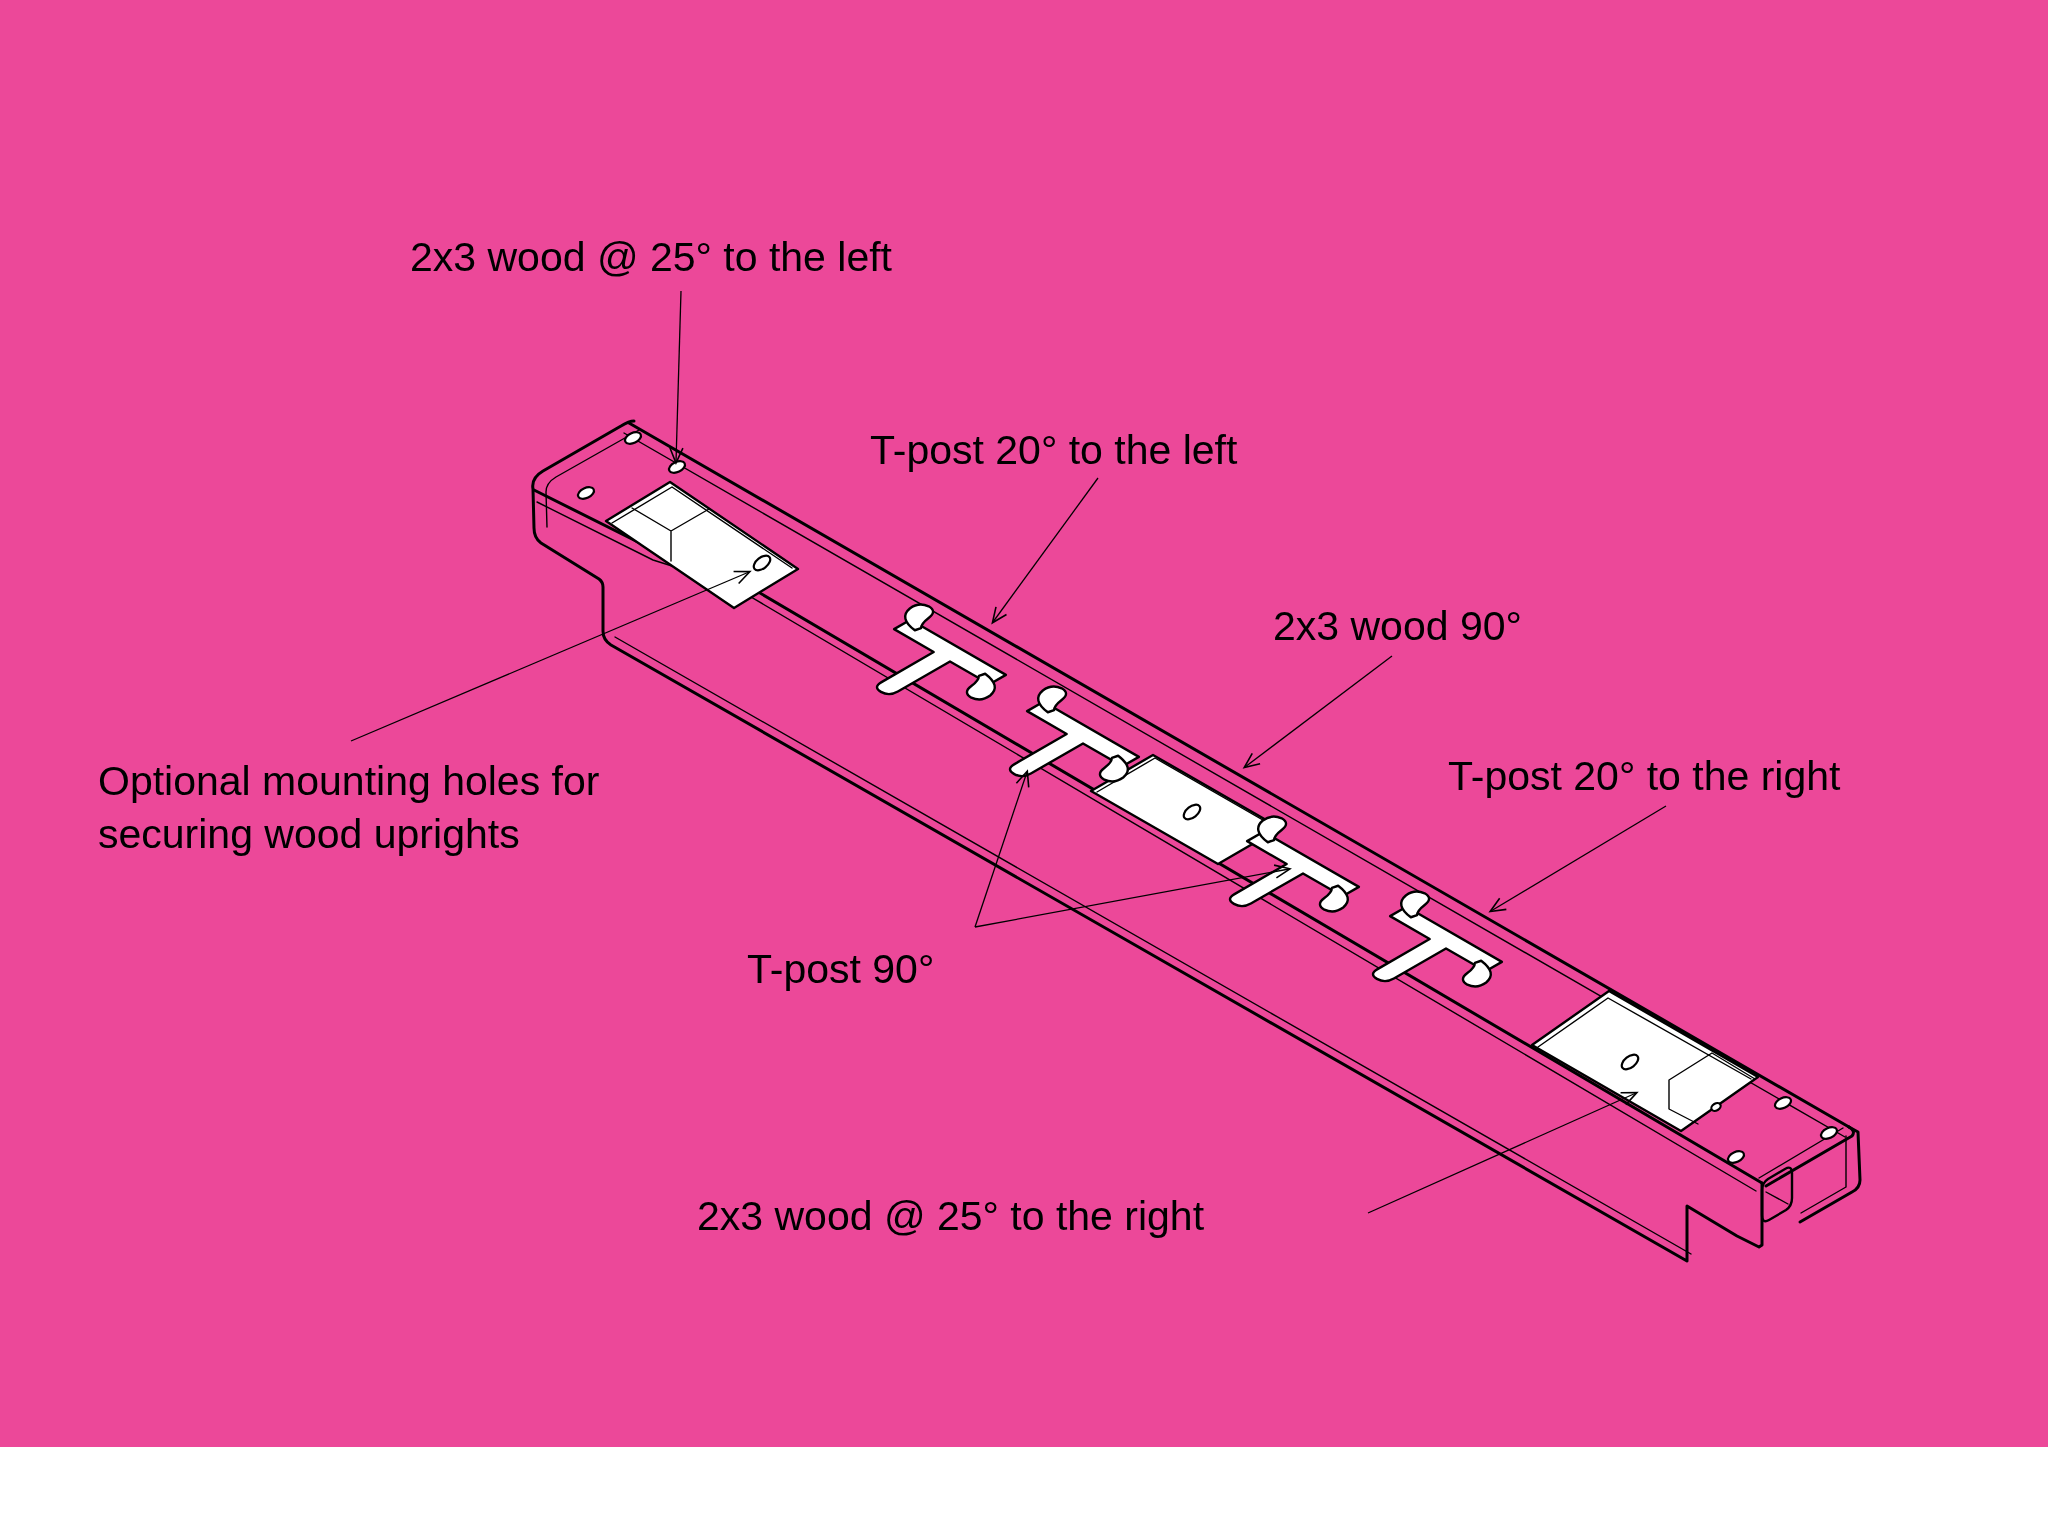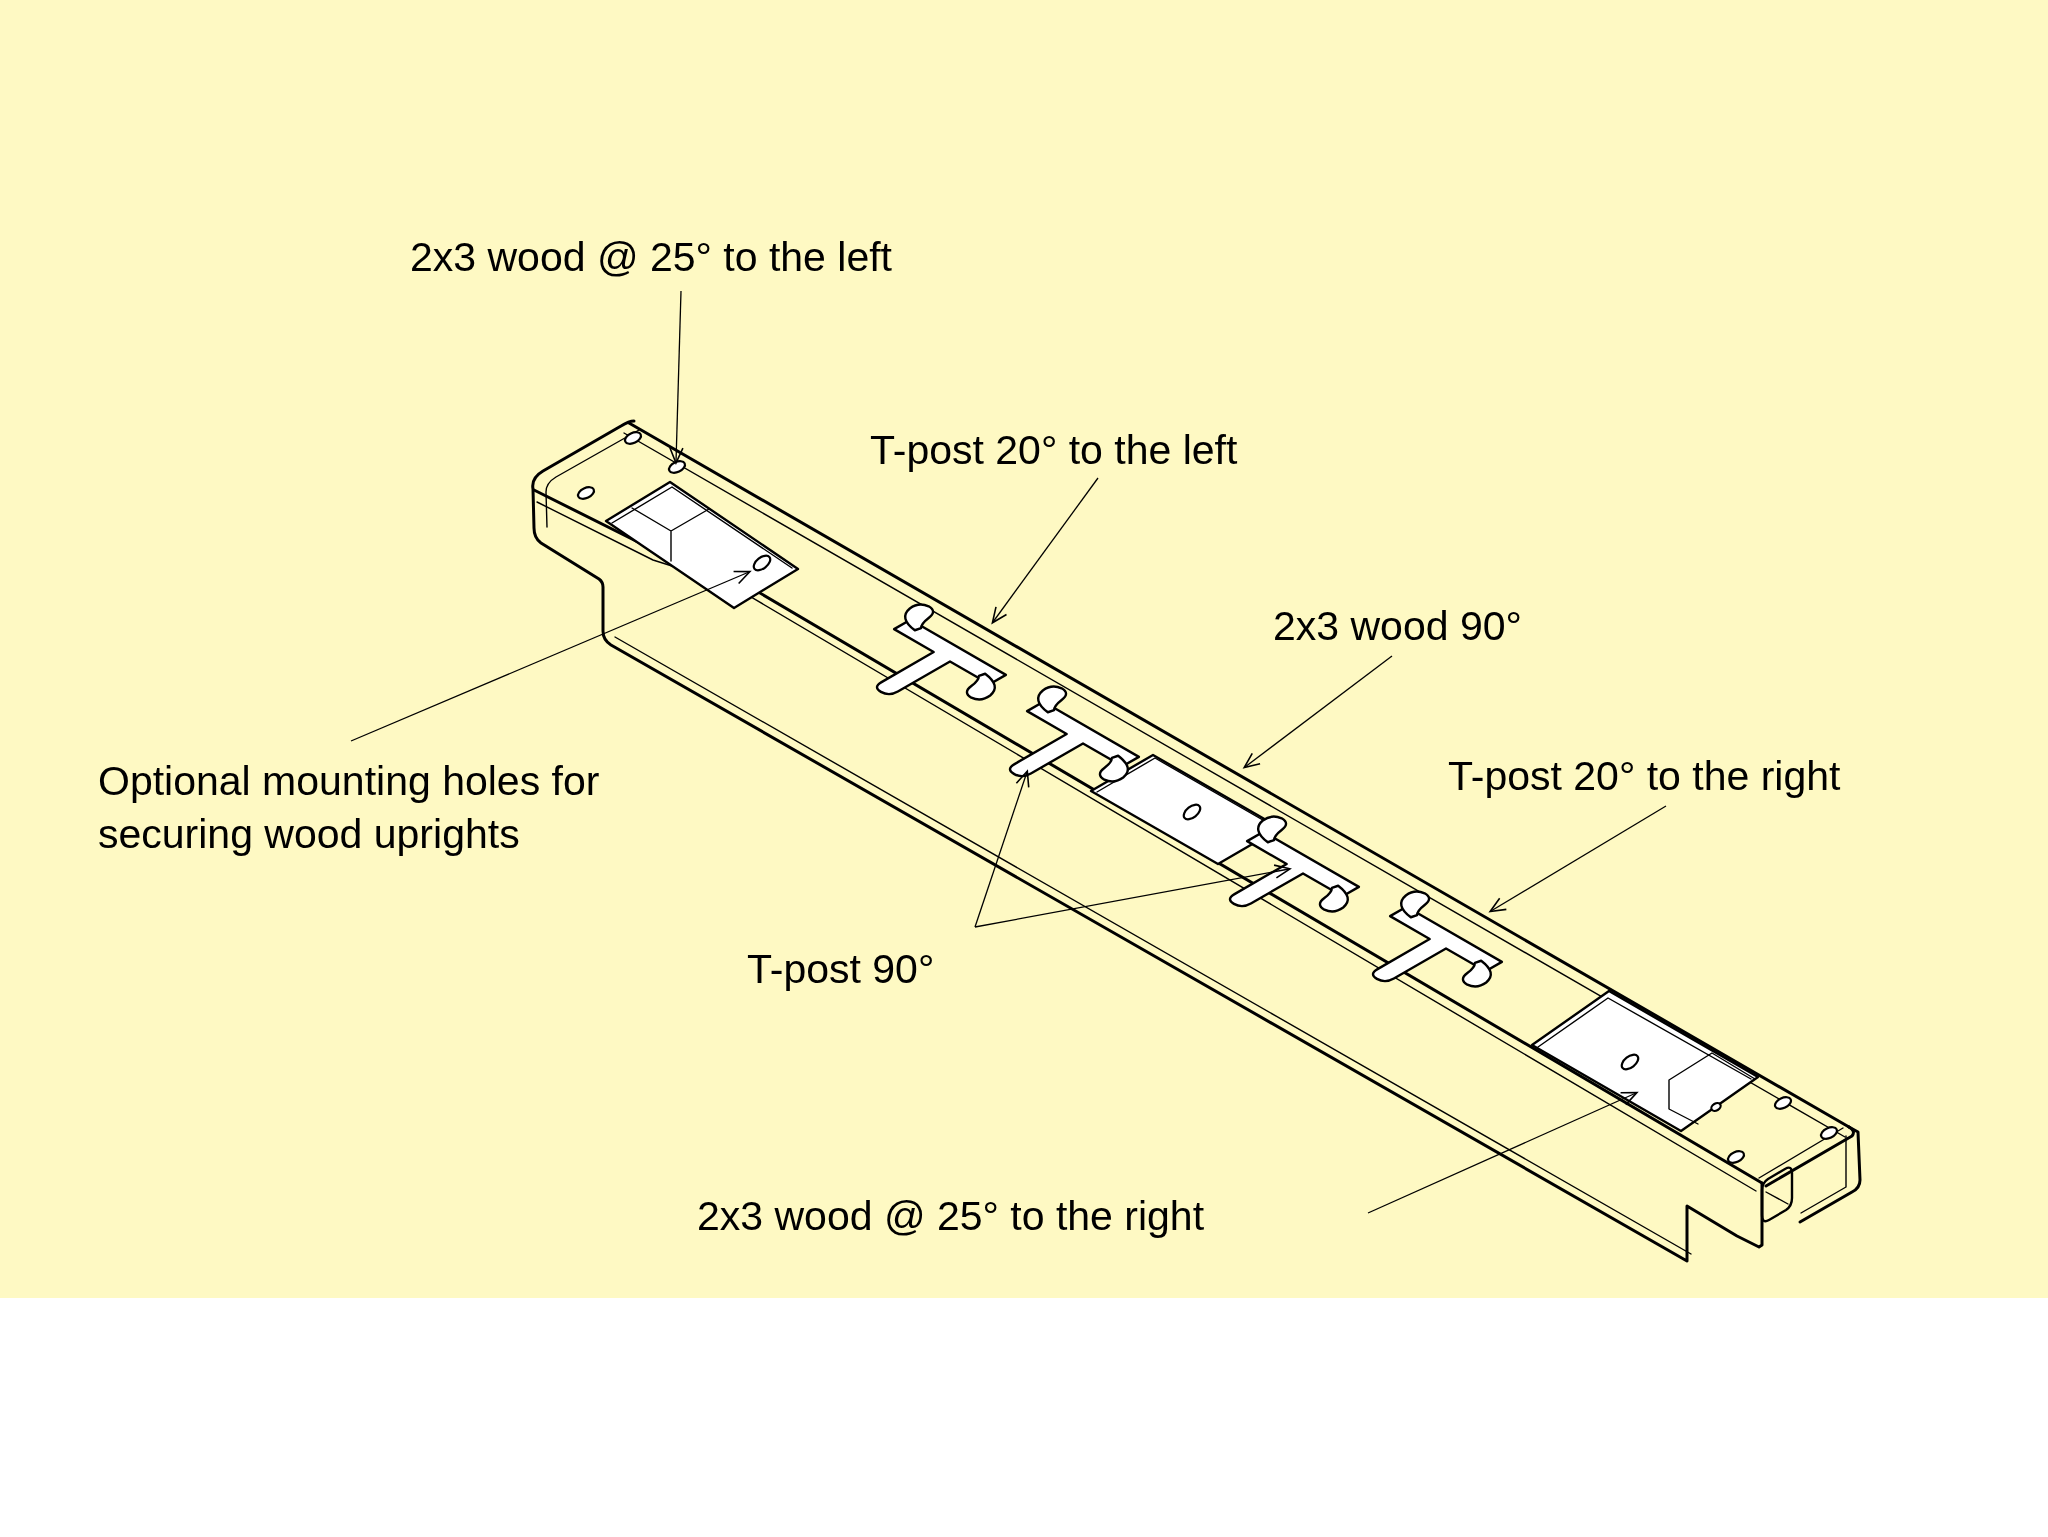--- a/index.html
+++ b/index.html
@@ -1,16 +1,16 @@
 <!DOCTYPE html>
 <html><head>
 <meta charset="utf-8">
 <style>
   html,body{margin:0;padding:0;background:#ffffff;}
-  .stage{position:relative;width:2048px;height:1298px;background:#fef9c3;overflow:hidden;
+  .stage{position:relative;width:2048px;height:1447px;background:#ec4899;overflow:hidden;
          font-family:"Liberation Sans", sans-serif;}
   svg{display:block}
   text.lbl{font-family:"Liberation Sans", sans-serif;font-size:41px;fill:#000;}
   .edge{fill:none;stroke:#000;stroke-width:3;stroke-linecap:round;stroke-linejoin:round;}
   .edge2{fill:none;stroke:#000;stroke-width:2.4;stroke-linecap:round;stroke-linejoin:round;}
   .thin{fill:none;stroke:#000;stroke-width:1.4;stroke-linecap:round;stroke-linejoin:round;}
   .leader{fill:none;stroke:#000;stroke-width:1.3;}
   .cut{fill:#ffffff;stroke:#000;stroke-width:2.4;stroke-linejoin:round;}
   .hole{fill:#ffffff;stroke:#000;stroke-width:2.2;}
 </style>

